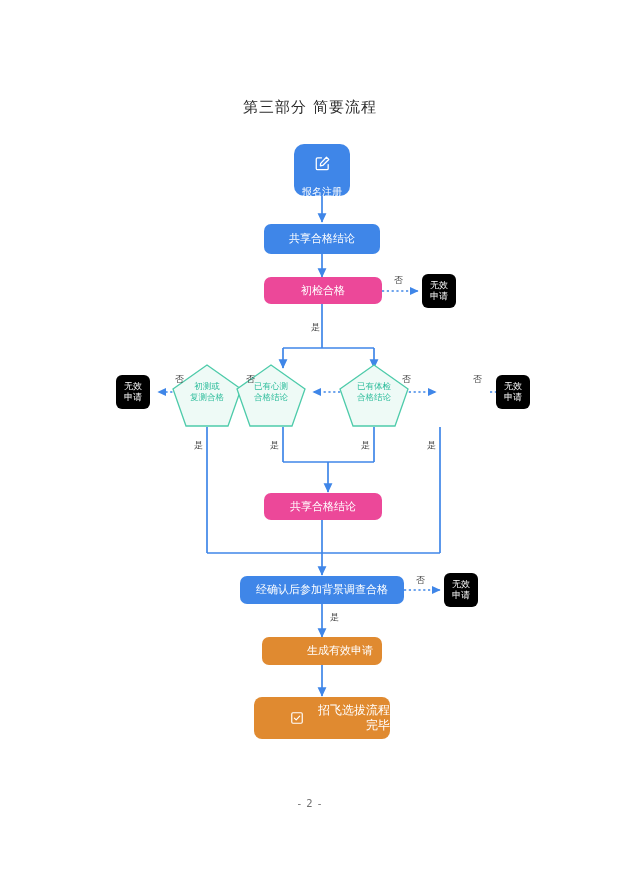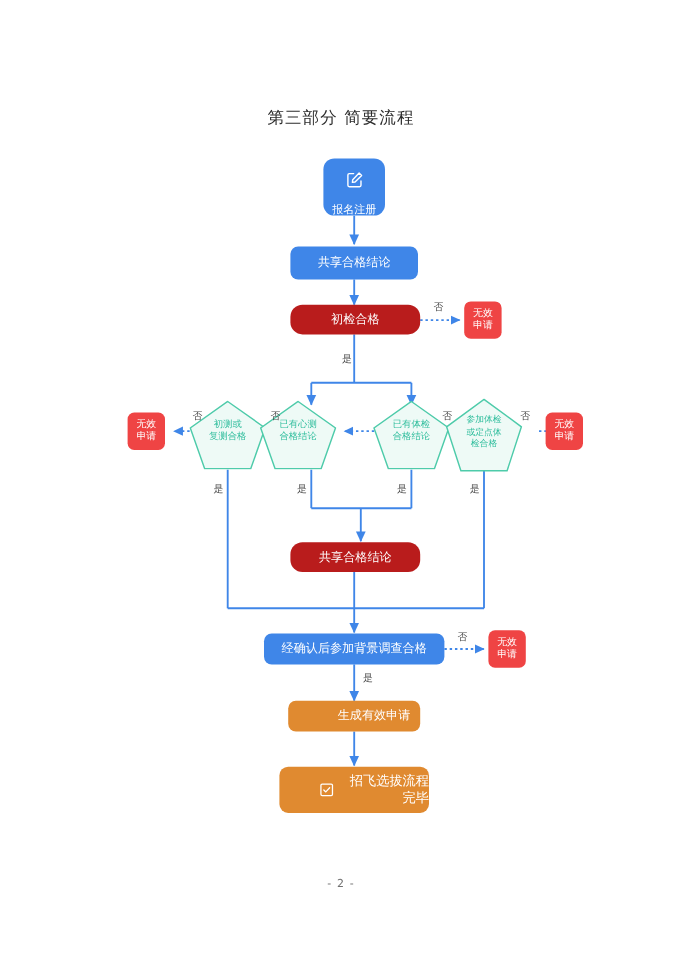--- a/index.html
+++ b/index.html
@@ -43,22 +43,22 @@
     display:flex;
     align-items:center;
     justify-content:center;
     text-align:right;
     color:#ffffff;
     border-radius:7px;
     line-height:1.25;
     white-space:pre-line;
   }
   .node.blue{background:#3f86e8;}
-  .node.teal{background:#b91c1c;border-radius:11px;}
-  .node.gray{background:#ef4444;}
+  .node.teal{background:#ec4899;}
+  .node.gray{background:#000000;}
   .node.orange{background:#e08a30;padding-left:36px;}
 
   .node.start{
     border-radius:10px;
     flex-direction:column;
     gap:4px;
     padding-top:4px;
   }
   .node .ic{display:block;line-height:1;}
   .node .ic svg{display:block;}
@@ -203,28 +203,20 @@
   </div>
 
   <div class="penta" style="left:339px;top:364px;width:70px;height:63px;">
     <svg width="70" height="63" viewBox="0 0 70 63">
       <polygon points="35,1 69,25 56,62 14,62 1,25" fill="#eefaf6" stroke="#4ecbaa" stroke-width="1.3"></polygon>
     </svg>
     <span class="ptext" style="font-size:8.5px;">已有体检
 合格结论</span>
   </div>
 
-  <div class="penta" style="left:405px;top:362px;width:70px;height:67px;">
-    <svg width="70" height="67" viewBox="0 0 70 67">
-      <polygon points="35,1 69,26 56,66 14,66 1,26" fill="#eefaf6" stroke="#4ecbaa" stroke-width="1.3"></polygon>
-    </svg>
-    <span class="ptext" style="font-size:8px;margin-top:-5px;">参加体检
-或定点体
-检合格</span>
-  </div>
 
   <div class="node teal" style="left:264px;top:493px;width:118px;height:27px;font-size:11px;">
     <span>共享合格结论</span>
   </div>
 
   <div class="node blue" style="left:240px;top:576px;width:164px;height:28px;font-size:11px;">
     <span>经确认后参加背景调查合格</span>
   </div>
 
   <div class="node gray" style="left:444px;top:573px;width:34px;height:34px;font-size:9px;border-radius:6px;">

